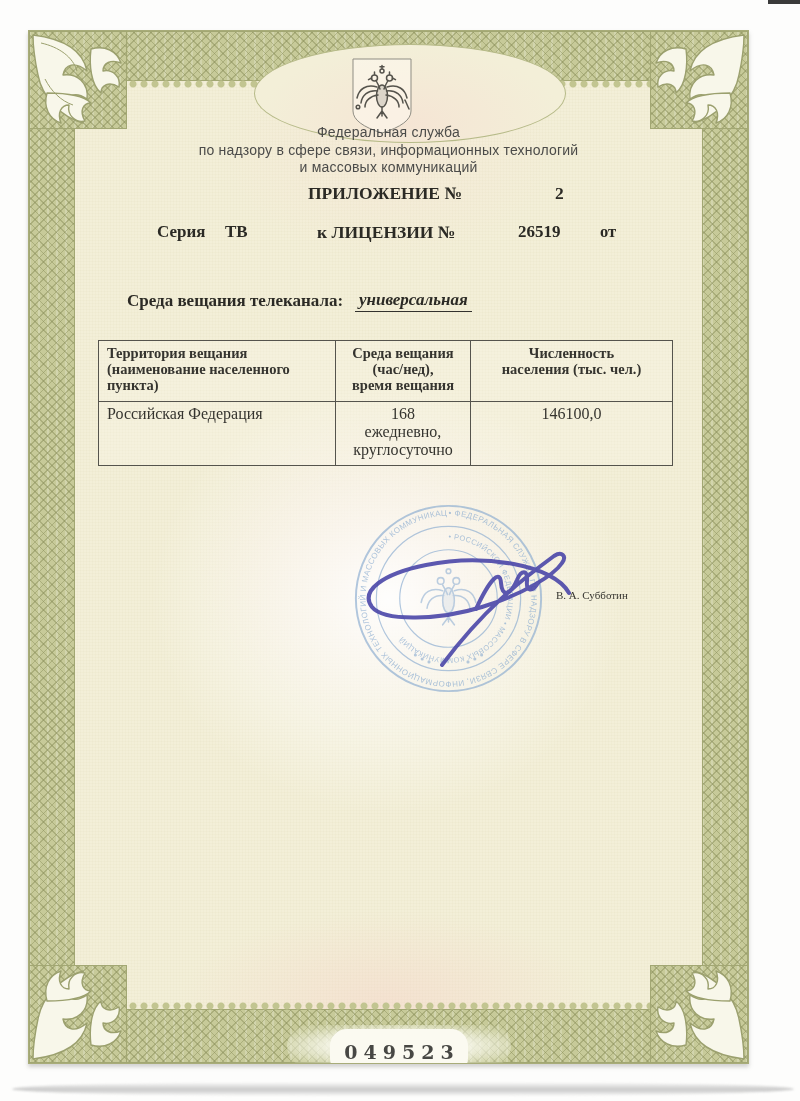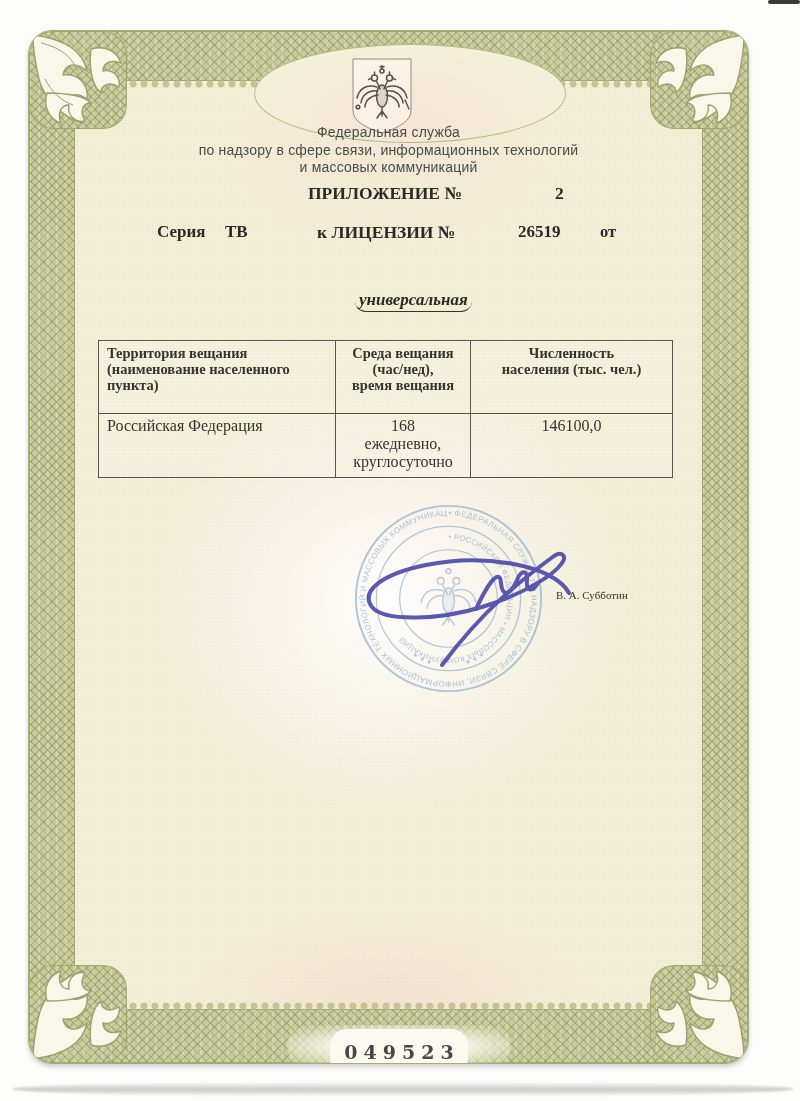--- a/index.html
+++ b/index.html
@@ -1,21 +1,21 @@
 <!DOCTYPE html>
 <html><head>
 <meta charset="utf-8">
 <style>
   html,body{margin:0;padding:0;}
   body{
     width:800px;height:1101px;position:relative;overflow:hidden;
     background:#fdfdfc;
     font-family:"Liberation Serif", serif;
   }
-  .abs{position:absolute;border-radius:24px;}
+  .abs{position:absolute;}
 
   
   .scan-notch{left:768px;top:0;width:32px;height:4px;background:#3a3a3a;}
   .scan-shadow{
     left:12px;right:6px;top:1082px;height:14px;
     background:linear-gradient(180deg, rgba(200,200,200,0) 0%, #c9c9c9 55%, rgba(236,236,236,.2) 100%);
     border-radius:50%/60%;
     filter:blur(1px);
   }
 
@@ -97,21 +97,21 @@
 
   
   .lic-table{
     left:69px;top:309px;width:575px;border-collapse:collapse;
     color:#35342f;
   }
   .lic-table th,.lic-table td{
     border:1.6px solid #55544d;vertical-align:top;white-space:pre-line;
     background:rgba(250,248,236,.25);
   }
-  .lic-table th{font-size:14.5px;line-height:16px;padding:4px 8px 20px 8px;font-weight:bold;}
+  .lic-table th{font-size:14.5px;line-height:16px;padding:4px 8px 8px 8px;font-weight:bold;}
   .lic-table td{font-size:16px;line-height:18px;padding:3px 8px 6px 8px;}
   .c-left{text-align:left;}
   .c-center{text-align:center;}
   .w1{width:41.3%;} .w2{width:23.5%;} .w3{width:35.2%;}
 
   
   .sig-title{
     left:64px;top:500px;width:250px;font-size:16px;line-height:19.5px;
     color:#35342f;white-space:pre-line;
   }
@@ -215,20 +215,21 @@
 
   <div class="abs t-bold appendix-label">ПРИЛОЖЕНИЕ  №</div>
   <div class="abs t-bold appendix-number">2</div>
 
   <div class="abs t-bold series-label">Серия</div>
   <div class="abs t-bold series-value">ТВ</div>
   <div class="abs t-bold license-label">к ЛИЦЕНЗИИ  №</div>
   <div class="abs t-bold license-number">26519</div>
   <div class="abs t-bold from-label">от</div>
 
+  <div class="abs t-bold medium-label">Среда вещания телеканала:</div>
   <div class="abs t-bold medium-value">универсальная</div>
 
   <table class="abs lic-table">
     <thead>
       <tr>
         <th class="c-left w1">Территория вещания
 (наименование населенного пункта)</th>
         <th class="c-center w2">Среда вещания
 (час/нед),
 время вещания</th>

